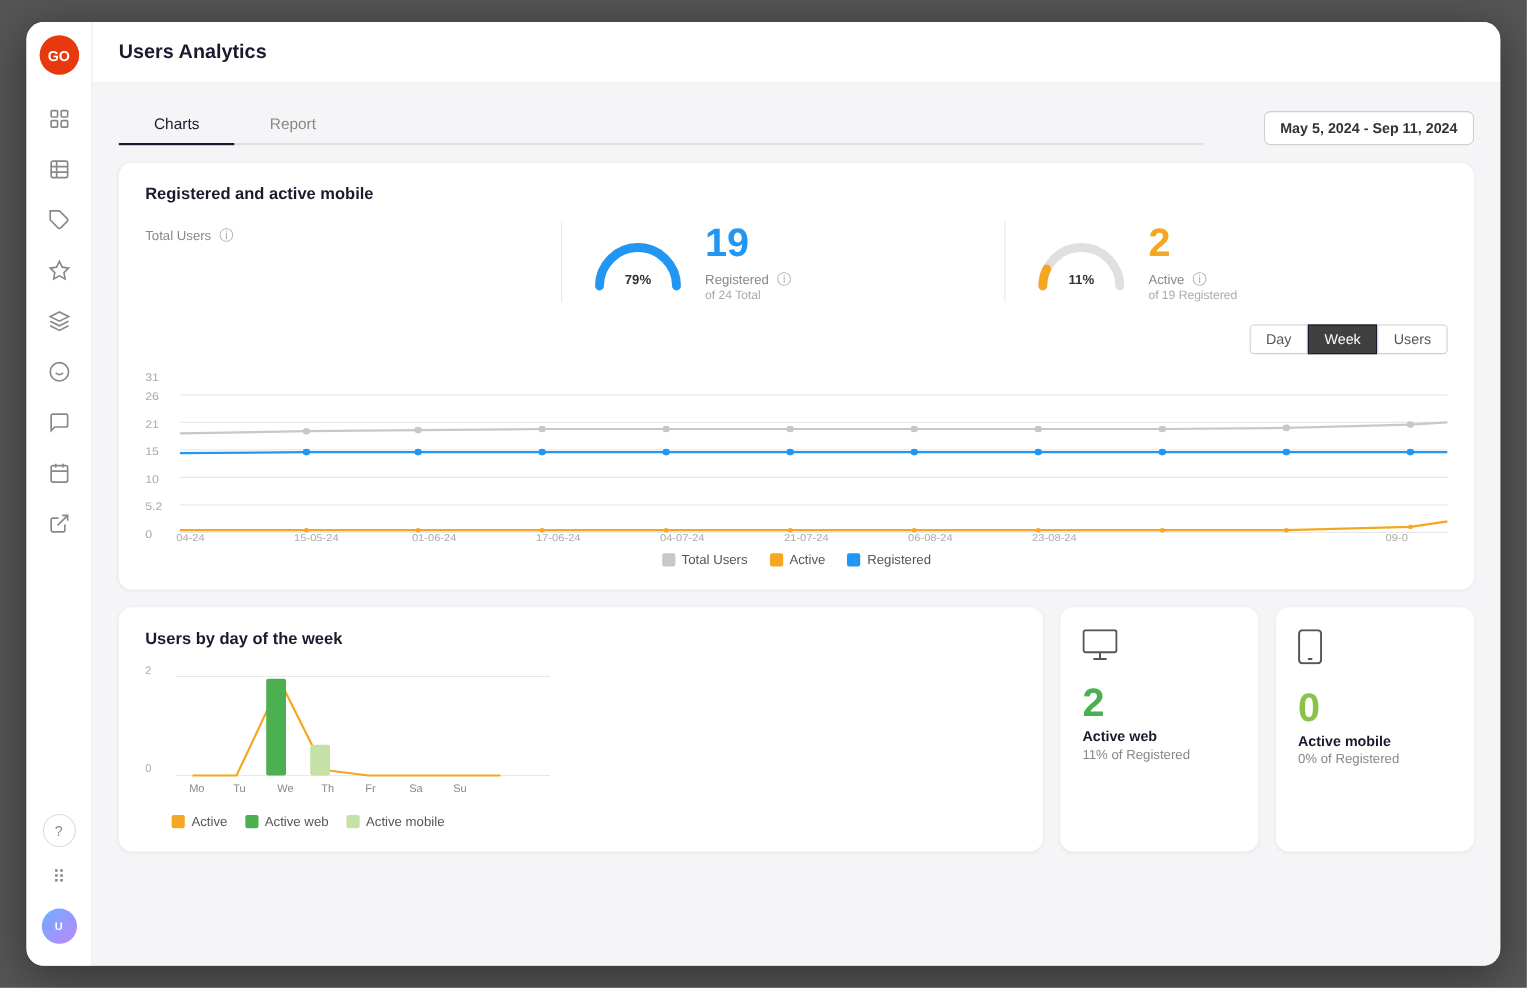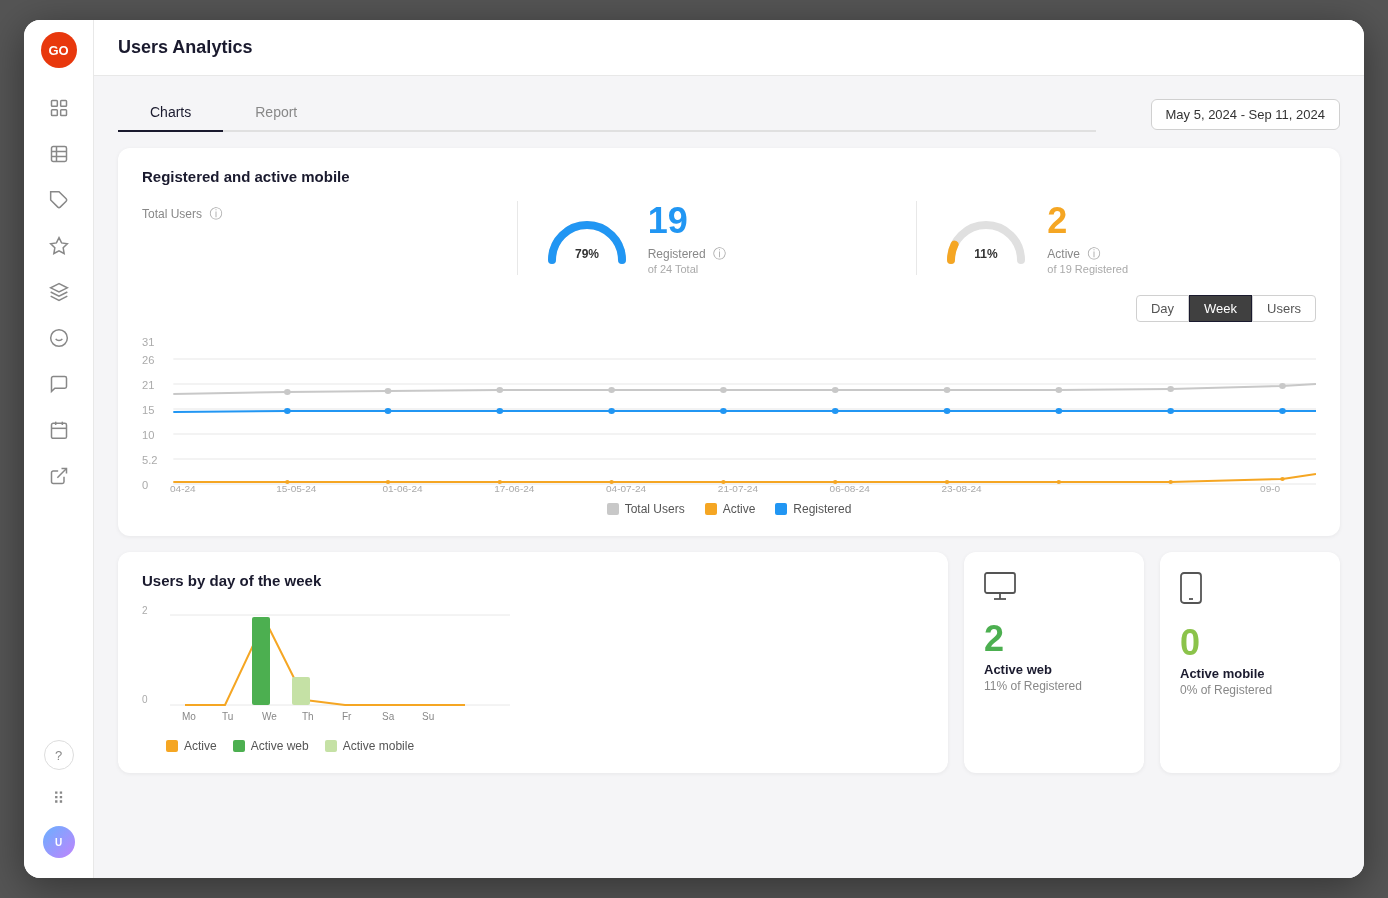--- a/index.html
+++ b/index.html
@@ -15,21 +15,21 @@
       width: 1340px;
       height: 858px;
       background: #f5f5f7;
       border-radius: 16px;
       display: flex;
       overflow: hidden;
       box-shadow: 0 8px 40px rgba(0,0,0,0.4);
     }
     
     .sidebar {
-      width: 70px;
+      width: 60px;
       background: #fff;
       display: flex;
       flex-direction: column;
       align-items: center;
       padding: 12px 16px;
       border-right: 1px solid #e8e8e8;
     }
     .sidebar-logo {
       width: 36px;
       height: 36px;
@@ -104,21 +104,21 @@
     
     .content {
       flex: 1;
       overflow-y: auto;
       padding: 20px 24px;
       background: #f5f5f7;
     }
     
     .tabs-row {
       display: flex;
-      align-items: center;
+      align-items: flex-end;
       margin-bottom: 16px;
       gap: 39px;
     }
     .tabs {
       display: flex;
       flex: 1;
       border-bottom: 2px solid #e0e0e0;
     }
     .tab {
       padding: 8px 32px 10px;
@@ -136,20 +136,21 @@
     .date-range-btn {
       background: #fff;
       border: 1px solid #d0d0d0;
       border-radius: 6px;
       padding: 7px 14px;
       font-size: 13px;
       color: #333;
       cursor: pointer;
       white-space: nowrap;
       margin-left: 16px;
+      font-weight: bold;
     }
     
     .card {
       background: #fff;
       border-radius: 12px;
       padding: 20px 24px;
       margin-bottom: 16px;
       box-shadow: 0 1px 4px rgba(0,0,0,0.06);
     }
     .card-title {

